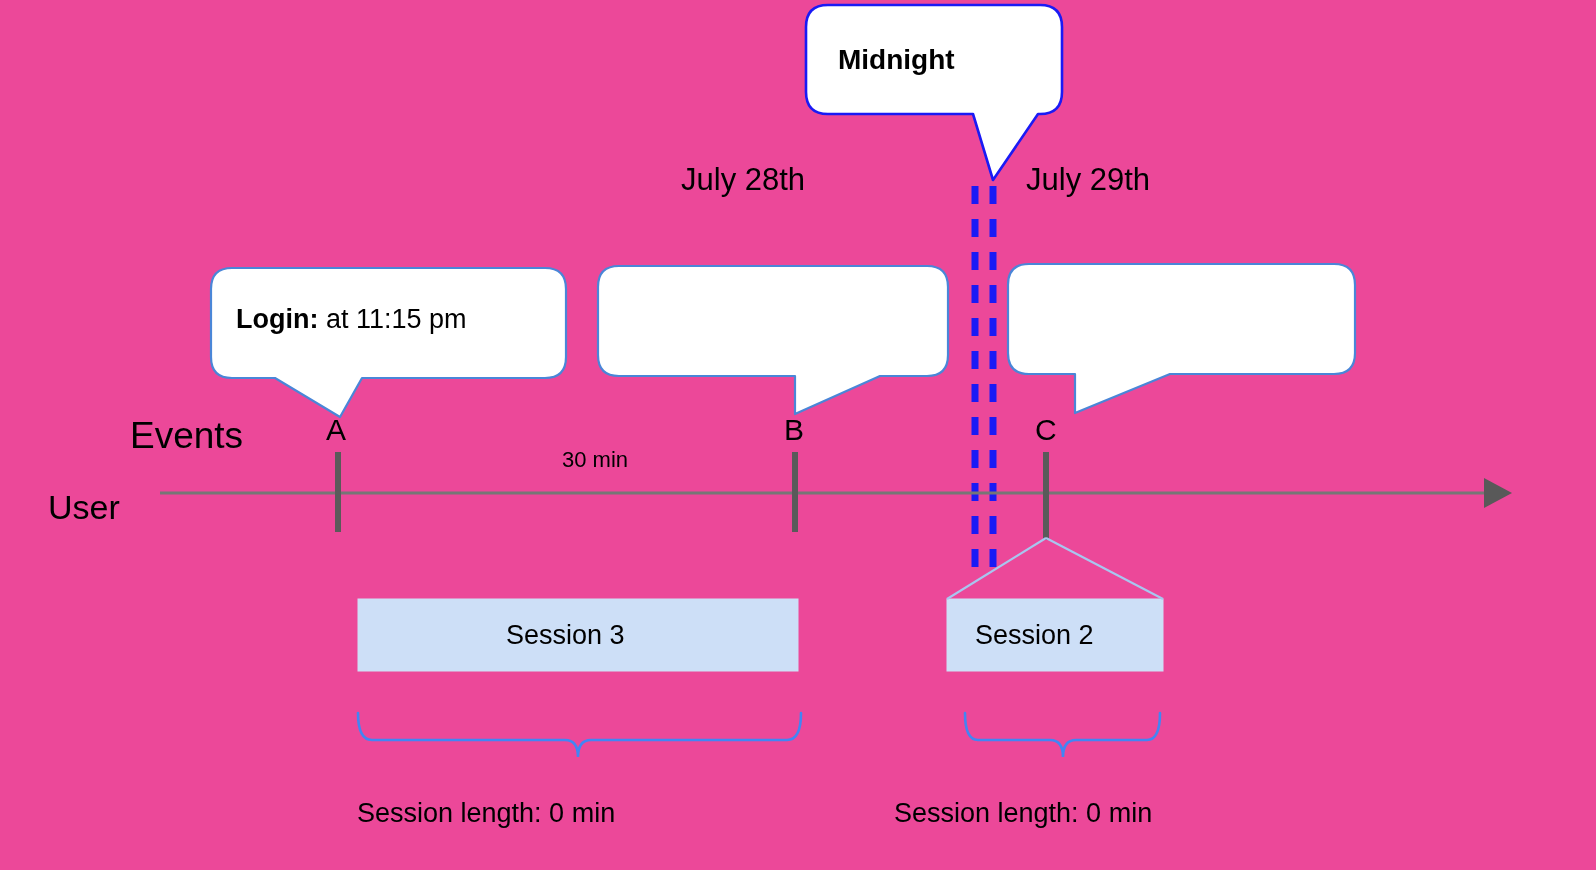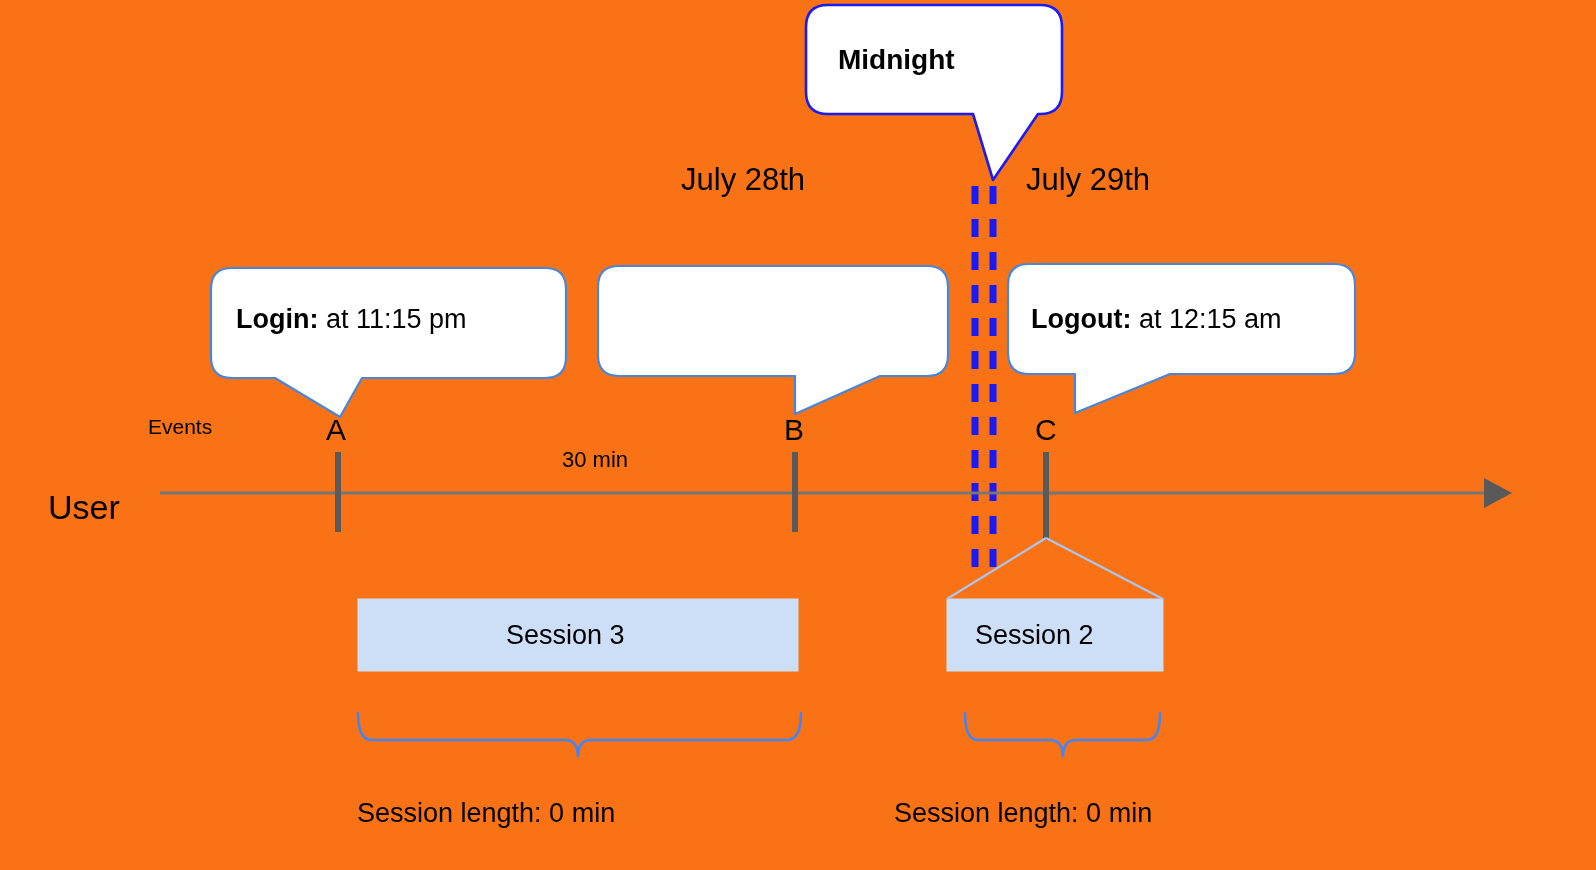--- a/index.html
+++ b/index.html
@@ -10,21 +10,21 @@
   body {
     width: 1596px;
     height: 870px;
     font-family: "Liberation Sans", sans-serif;
     overflow: hidden;
   }
   #diagram-root {
     position: relative;
     width: 1596px;
     height: 870px;
-    background: #f97316;
+    background: #ec4899;
   }
   svg.layer {
     position: absolute;
     top: 0;
     left: 0;
     width: 1596px;
     height: 870px;
   }
   .txt {
     position: absolute;
@@ -44,22 +44,21 @@
     font-size: 28px;
     font-weight: bold;
   }
   .date-text {
     font-size: 31px;
   }
   .event-letter {
     font-size: 30px;
   }
   .events-label {
-    font-size: 21px;
-    margin-left: 18px;
+    font-size: 37px;
   }
   .user-label {
     font-size: 34px;
   }
   .dur-label {
     font-size: 22px;
     margin-left: 22px;
   }
   .session-label {
     font-size: 27px;
@@ -186,23 +185,20 @@
   <div class="txt midnight-text" style="left:838px; top:44px;">Midnight</div>
 
   <div class="txt date-text" style="left:681px; top:162px;">July 28th</div>
   <div class="txt date-text" style="left:1026px; top:162px;">July 29th</div>
 
   <div class="txt callout-text" style="left:236px; top:306px;">
     <span class="lead">Login:</span><span> at 11:15 pm</span>
   </div>
 
 
-  <div class="txt callout-text" style="left:1031px; top:306px;">
-    <span class="lead">Logout:</span><span> at 12:15 am</span>
-  </div>
 
   <div class="txt events-label" style="left:130px; top:415px;">Events</div>
   <div class="txt user-label" style="left:48px; top:488px;">User</div>
 
   <div class="txt event-letter" style="left:326px; top:413px;">A</div>
   <div class="txt event-letter" style="left:784px; top:413px;">B</div>
   <div class="txt event-letter" style="left:1035px; top:413px;">C</div>
 
   <div class="txt dur-label" style="left:540px; top:447px;">30 min</div>
 

